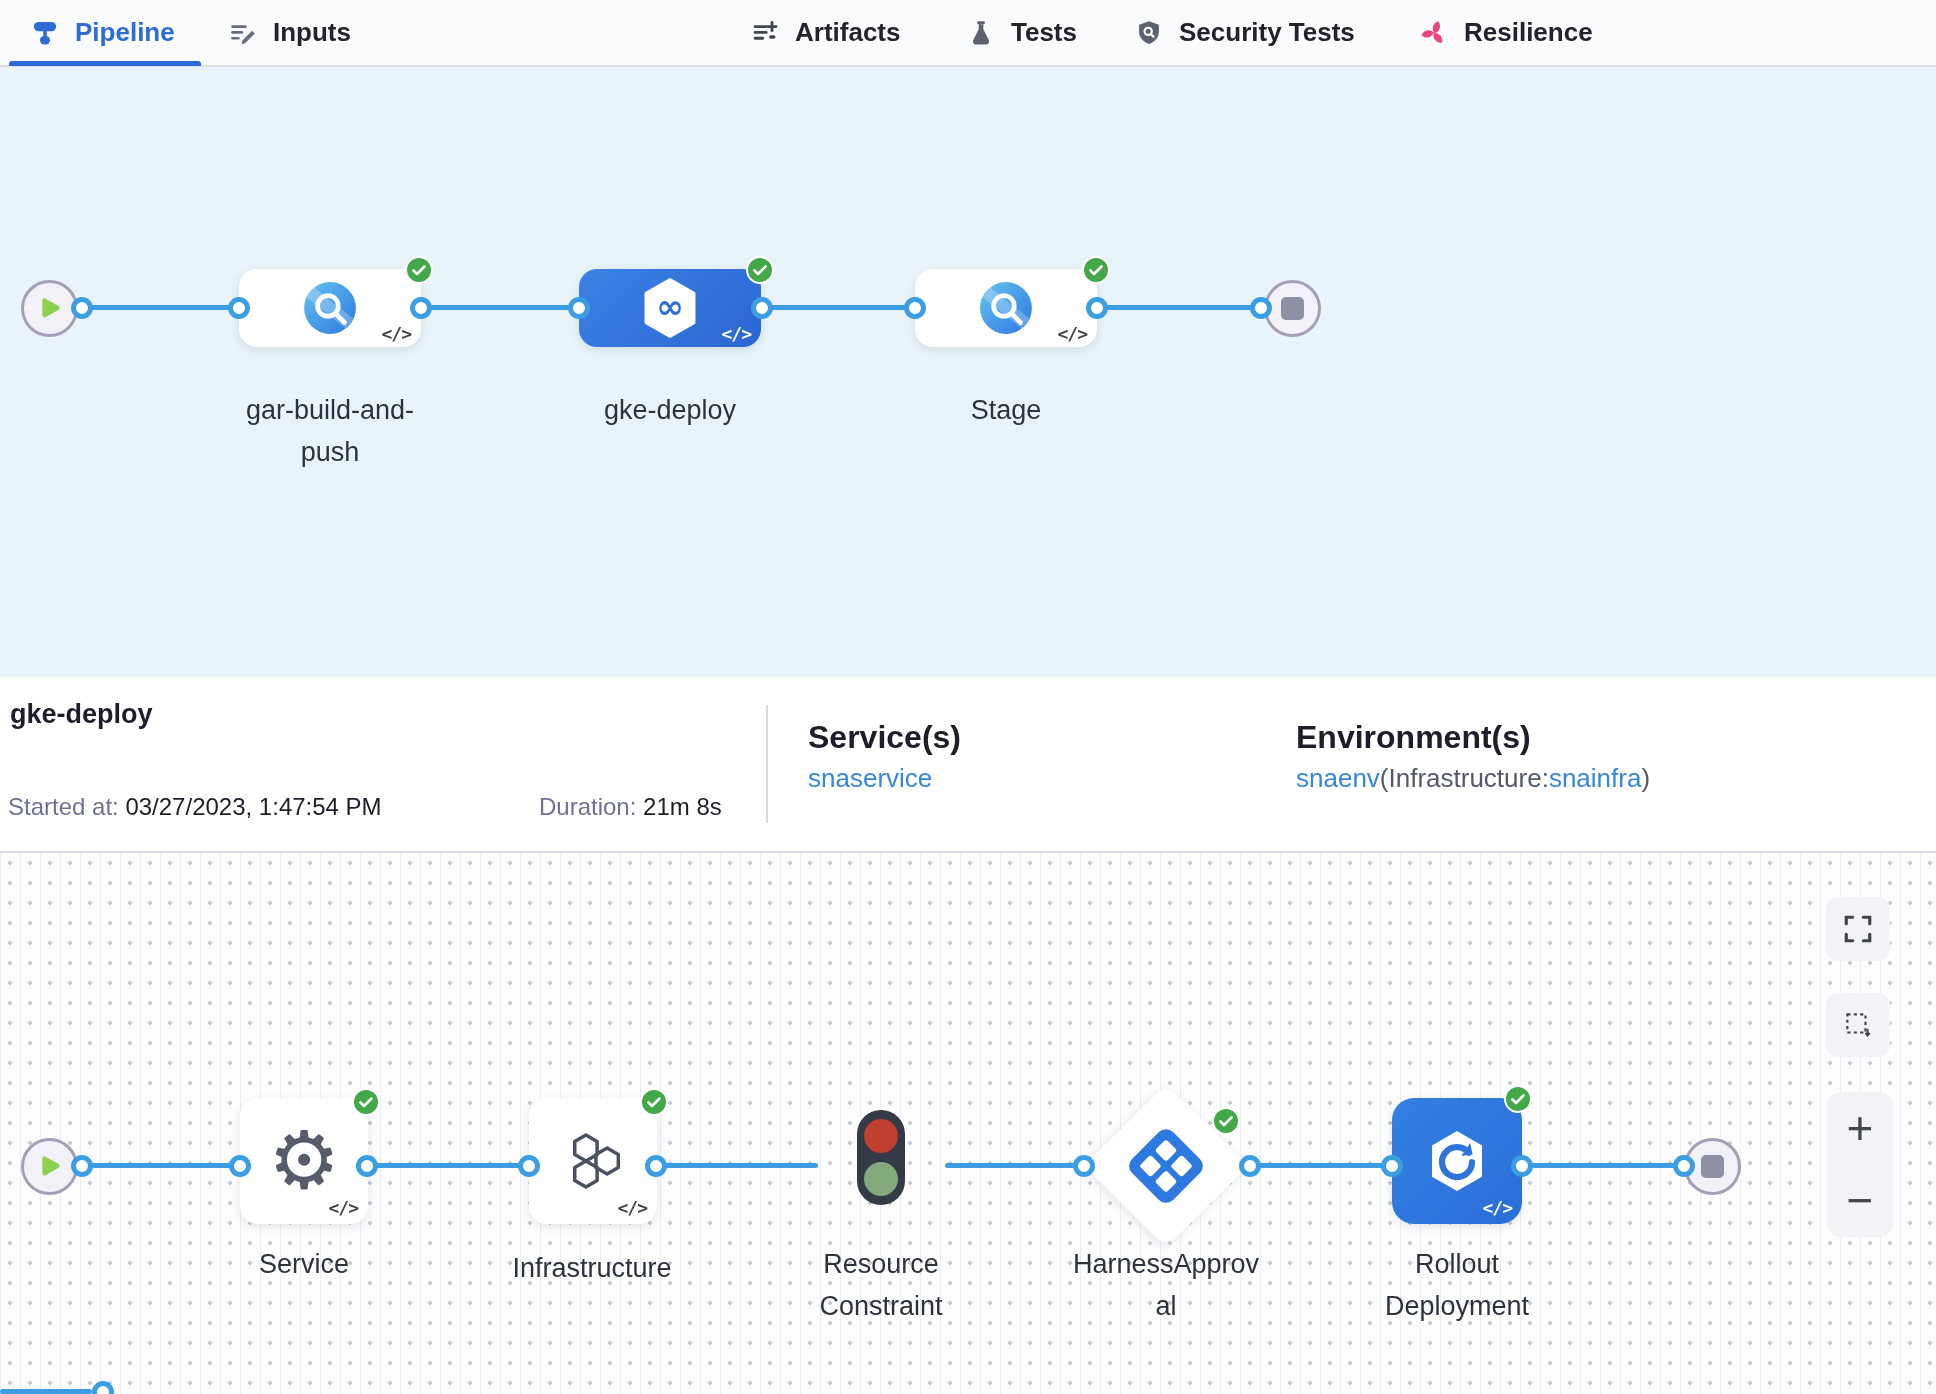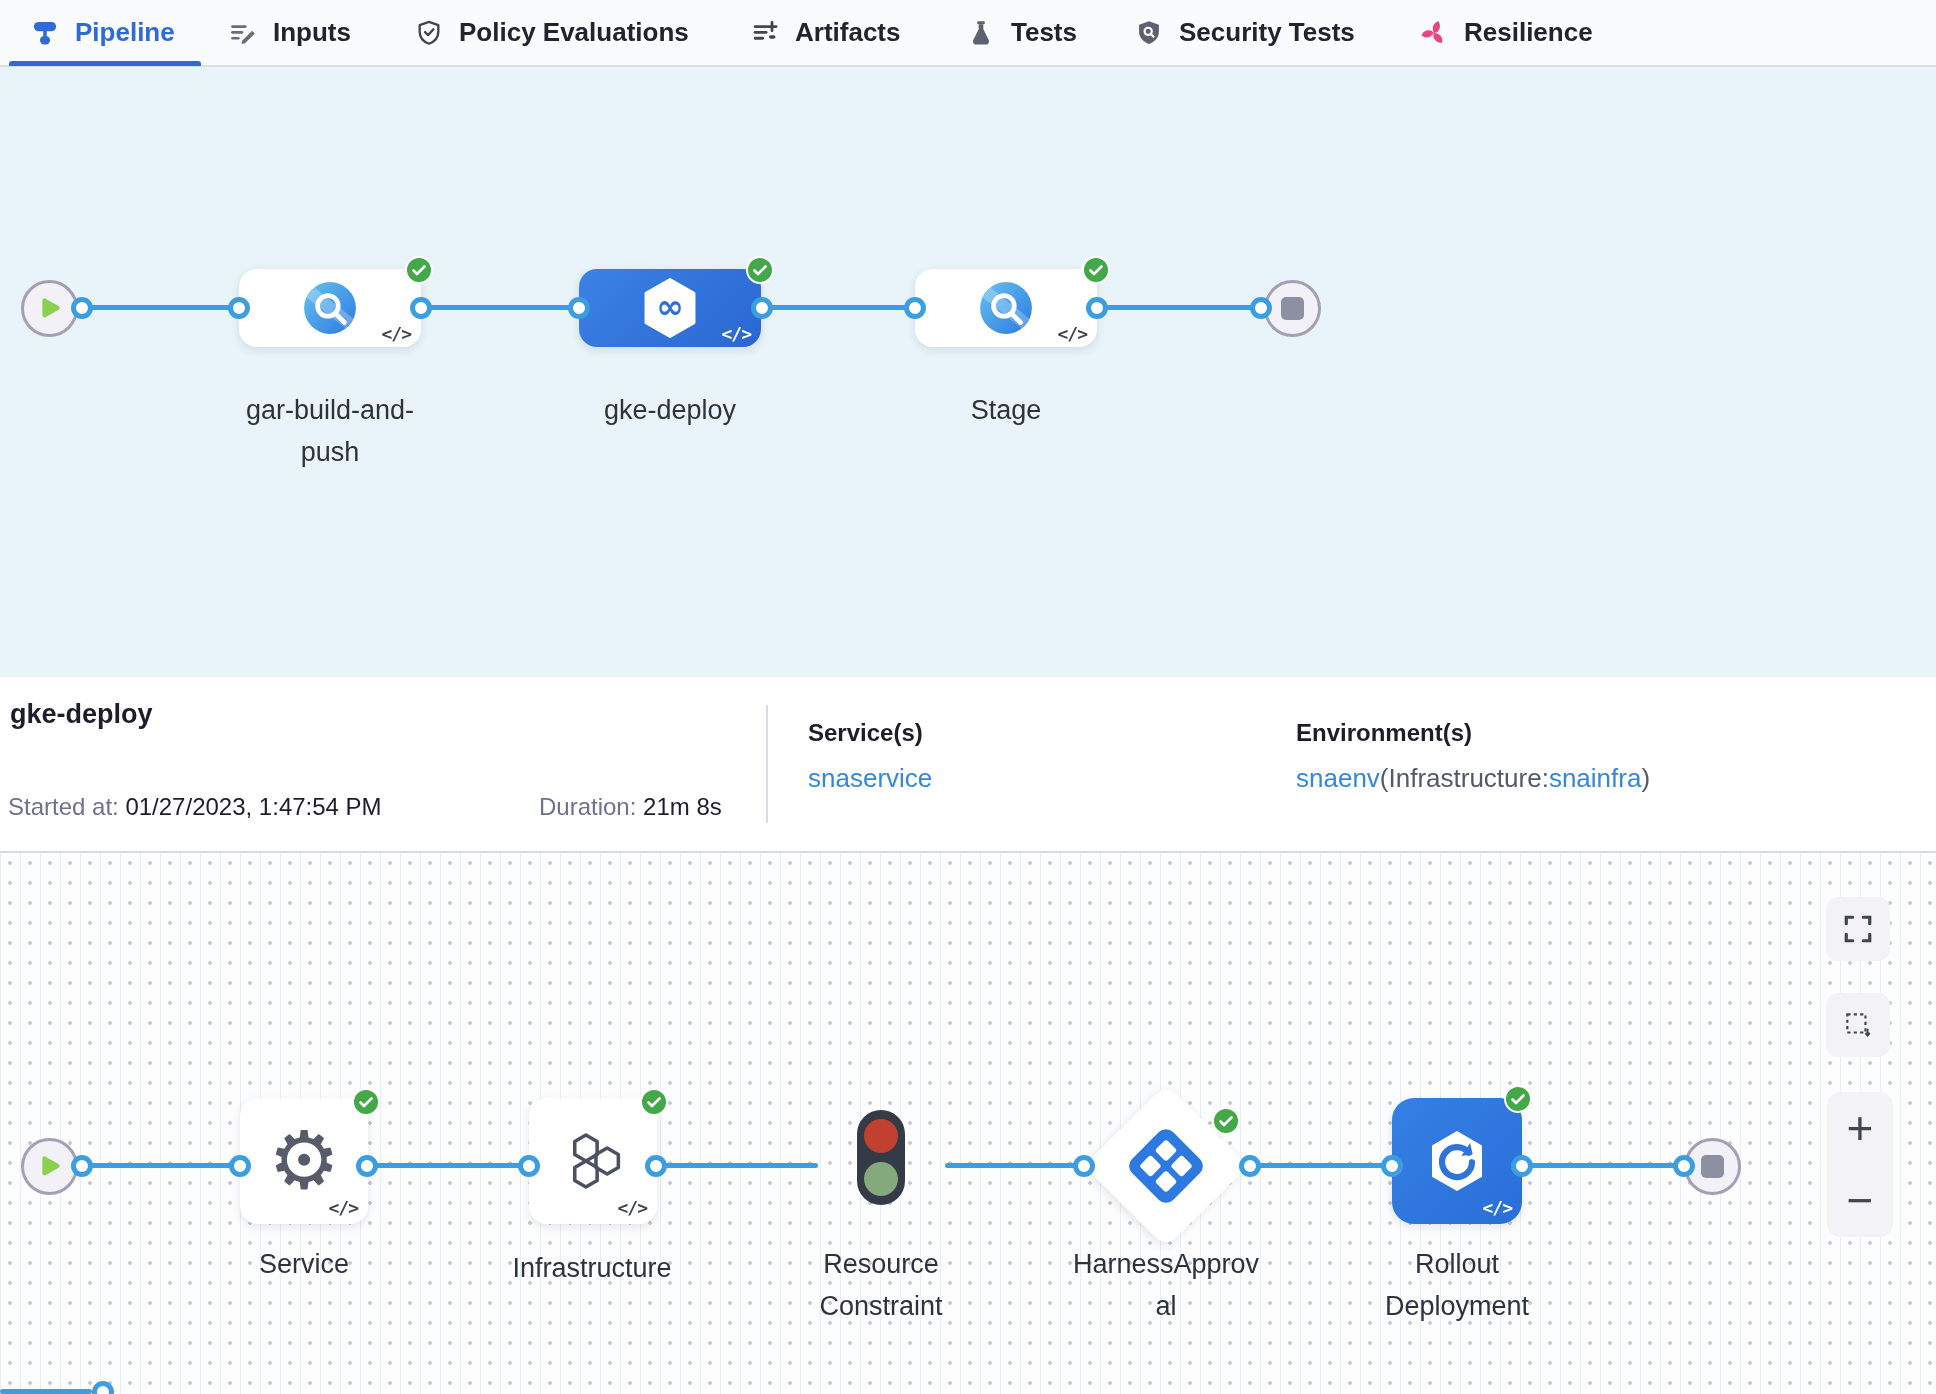--- a/index.html
+++ b/index.html
@@ -27,21 +27,21 @@
   .badge{position:absolute;width:28px;height:28px;border-radius:50%;background:#42a848;border:2px solid #fff;box-sizing:border-box;display:flex;align-items:center;justify-content:center;}
   .nlabel{position:absolute;width:340px;text-align:center;font-size:27px;line-height:42px;color:#2e323c;}
   .nlabel span{display:block;}
 
   
   .details{position:absolute;left:0;top:677px;width:1936px;height:176px;background:#fff;border-bottom:2px solid #d9dbe4;box-sizing:border-box;}
   .d-title{position:absolute;left:10px;top:22px;font-size:27px;font-weight:bold;color:#1d1d2b;}
   .d-row{position:absolute;top:116px;font-size:24px;color:#1d1d2b;white-space:nowrap;}
   .d-gray{color:#6e7191;}
   .d-divider{position:absolute;left:766px;top:28px;width:2px;height:118px;background:#d9dbe4;}
-  .d-col-label{position:absolute;top:42px;font-size:24px;font-weight:600;color:#1d1d2b;}
+  .d-col-label{position:absolute;top:42px;font-size:32px;font-weight:600;color:#1d1d2b;}
   .d-col-value{position:absolute;top:86px;font-size:26px;white-space:nowrap;}
   .link{color:#3487dc;cursor:pointer;}
   .d-mid{color:#54596a;}
 
   
   .canvas{position:absolute;left:0;top:853px;width:1936px;height:541px;
     background-color:#fdfdfe;
     background-image:
       radial-gradient(circle,#c6cad2 1.6px,transparent 2px),
       linear-gradient(90deg,rgba(170,205,235,.30) 1.5px,transparent 1.5px);
@@ -90,29 +90,20 @@
             <g stroke="#686d7d" stroke-width="2.3" stroke-linecap="round" fill="none">
               <path d="M3 6.5h11"></path>
               <path d="M3 11.5h8"></path>
               <path d="M3 16.5h5"></path>
             </g>
             <path d="M11.5 18.4l8.3-8.3 2.3 2.3-8.3 8.3-3.1.8z" fill="#686d7d"></path>
           </svg>
       </span>
       <span class="tlabel">Inputs</span>
     </div>
-    <div class="tab" style="left:412px">
-      <span class="ticon">
-        <svg width="28" height="28" viewBox="0 0 24 24" fill="none" stroke="#40454f" stroke-width="2" stroke-linejoin="round">
-            <path d="M12 2.5l8 2.8v5.7c0 5-3.3 8.6-8 10.2-4.7-1.6-8-5.2-8-10.2V5.3z"></path>
-            <path d="M8.6 11.2l2.6 2.6 4.6-5" stroke-linecap="round"></path>
-          </svg>
-      </span>
-      <span class="tlabel">Policy Evaluations</span>
-    </div>
     <div class="tab" style="left:748px">
       <span class="ticon">
         <svg width="28" height="28" viewBox="0 0 24 24" stroke="#40454f" stroke-width="2.4" stroke-linecap="round" fill="none">
             <path d="M3.5 6.5h9.5"></path>
             <path d="M3.5 11.5h9.5"></path>
             <path d="M3.5 16.5h6.5"></path>
             <path d="M18 3v7"></path>
             <path d="M14.5 6.5h7"></path>
             <path d="M17 15.5h2.5" stroke-width="3"></path>
           </svg>
@@ -229,21 +220,21 @@
     </div>
     <div class="nlabel" style="left:836px;top:322px">
       <span>Stage</span>
     </div>
   </div>
 
   <div class="details">
     <div class="d-title">gke-deploy</div>
     <div class="d-row" style="left:8px">
       <span class="d-gray">Started at:</span>
-      <span>01/27/2023, 1:47:54 PM</span>
+      <span>03/27/2023, 1:47:54 PM</span>
     </div>
     <div class="d-row" style="left:539px">
       <span class="d-gray">Duration:</span>
       <span>21m 8s</span>
     </div>
     <div class="d-divider"></div>
     <div class="d-col-label" style="left:808px">Service(s)</div>
     <div class="d-col-value" style="left:808px">
       <span class="link">snaservice</span>
     </div>

